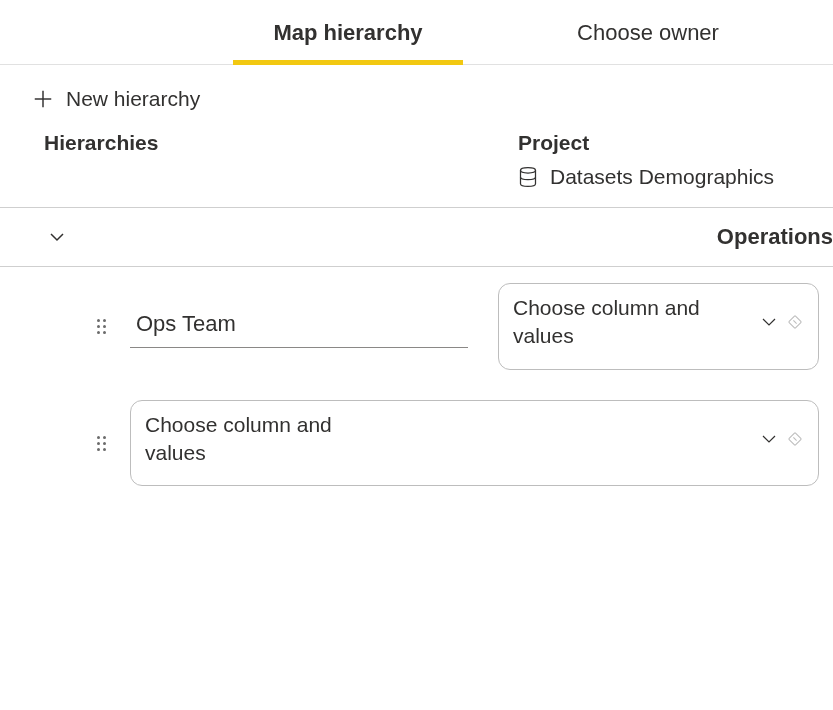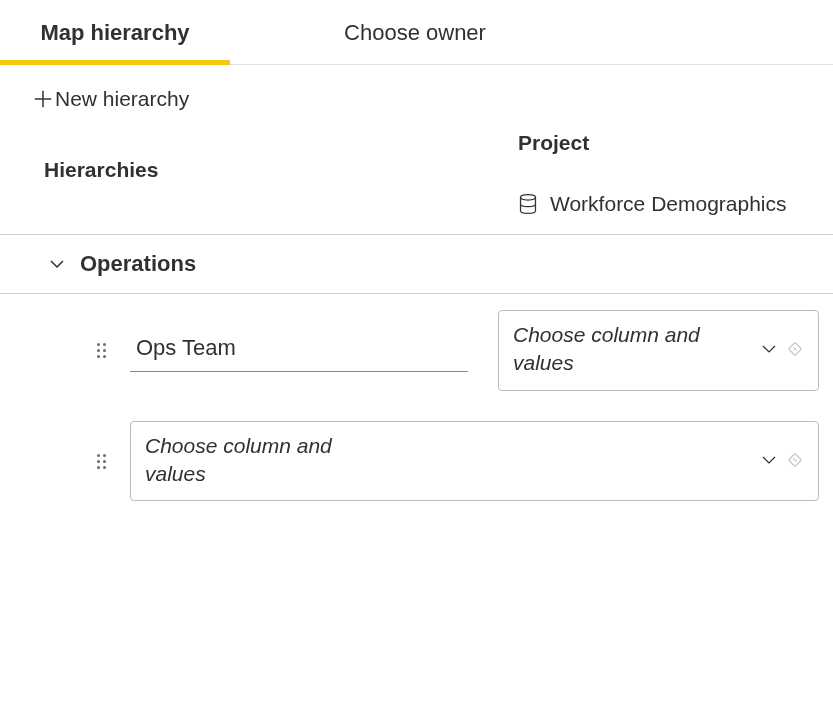--- a/index.html
+++ b/index.html
@@ -11,21 +11,22 @@
     font-family: "Segoe UI", "Helvetica Neue", Arial, sans-serif;
     background: #ffffff;
     color: #323130;
     overflow: hidden;
   }
 
   
   .tabs {
     display: flex;
     border-bottom: 1px solid #e1e1e1;
-    padding-left: 0;
+    padding-left: 18px;
+    justify-content: flex-end;
   }
   .tab {
     padding: 20px 0 18px 0;
     font-size: 22px;
     color: #323130;
     cursor: pointer;
     margin-right: 70px;
     position: relative;
     width: 230px;
     text-align: center;
@@ -40,40 +41,39 @@
     right: 0;
     bottom: -1px;
     height: 5px;
     background: #f2c811;
   }
 
   
   .new-hierarchy {
     display: inline-flex;
     align-items: center;
-    gap: 1px;
+    gap: 12px;
     margin: 22px 0 12px 32px;
     font-size: 21px;
     color: #323130;
     cursor: pointer;
   }
   .new-hierarchy svg { display: block; }
 
   
   .cols-header {
     display: flex;
     padding: 8px 0 2px 0;
   }
   .cols-header .col-left {
     flex: 0 0 518px;
     padding-left: 44px;
     font-size: 21px;
     color: #323130;
     font-weight: 600;
-    margin-top: 27px;
   }
   .cols-header .col-right {
     flex: 1;
     font-size: 21px;
     color: #323130;
     font-weight: 600;
   }
 
   
   .dataset-row {
@@ -96,20 +96,21 @@
   
   .group-header {
     display: flex;
     align-items: center;
     gap: 14px;
     padding: 16px 0 16px 48px;
     border-bottom: 1px solid #cfcfcf;
     font-size: 22px;
     font-weight: 700;
     cursor: pointer;
+    justify-content: space-between;
   }
 
   
   .level-rows {
     padding-top: 16px;
     margin-left: 12px;
   }
   .level-row {
     display: flex;
     align-items: center;
@@ -147,28 +148,27 @@
     background: transparent;
     font-family: inherit;
   }
   .level-row .select-col {
     flex: 1;
     padding-right: 14px;
   }
 
   .select-box {
     border: 1px solid #bdbdbd;
-    border-radius: 4px;
-    padding: 10px 14px 12px 14px;
+    border-radius: 12px;
+    padding: 10px 14px 18px 14px;
     display: flex;
     align-items: center;
     justify-content: space-between;
     cursor: pointer;
     min-height: 72px;
-    font-style: italic;
   }
   .select-label {
     font-size: 21px;
     color: #323130;
     line-height: 1.35;
     max-width: 190px;
   }
   .select-icons {
     display: flex;
     align-items: center;
@@ -206,21 +206,21 @@
 
 
 <div class="dataset-row">
   <div class="col-left"></div>
   <div class="col-right">
     <svg width="20" height="22" viewBox="0 0 24 26" fill="none" stroke="#323130" stroke-width="1.5">
       <ellipse cx="12" cy="5" rx="9" ry="3.2"></ellipse>
       <path d="M3 5 V13 C3 14.8 7 16.2 12 16.2 C17 16.2 21 14.8 21 13 V5"></path>
       <path d="M3 13 V21 C3 22.8 7 24.2 12 24.2 C17 24.2 21 22.8 21 21 V13"></path>
     </svg>
-    <span>Workforce Demographics</span>
+    <span>Datasets Demographics</span>
   </div>
 </div>
 
 
 <div class="group-header">
   <svg width="18" height="18" viewBox="0 0 24 24" fill="none" stroke="#323130" stroke-width="2">
     <polyline points="4 8 12 16 20 8"></polyline>
   </svg>
   <span>Operations</span>
 </div>

